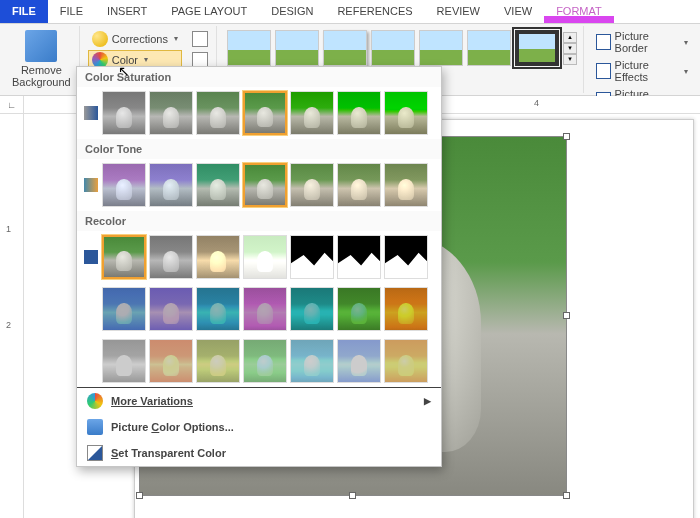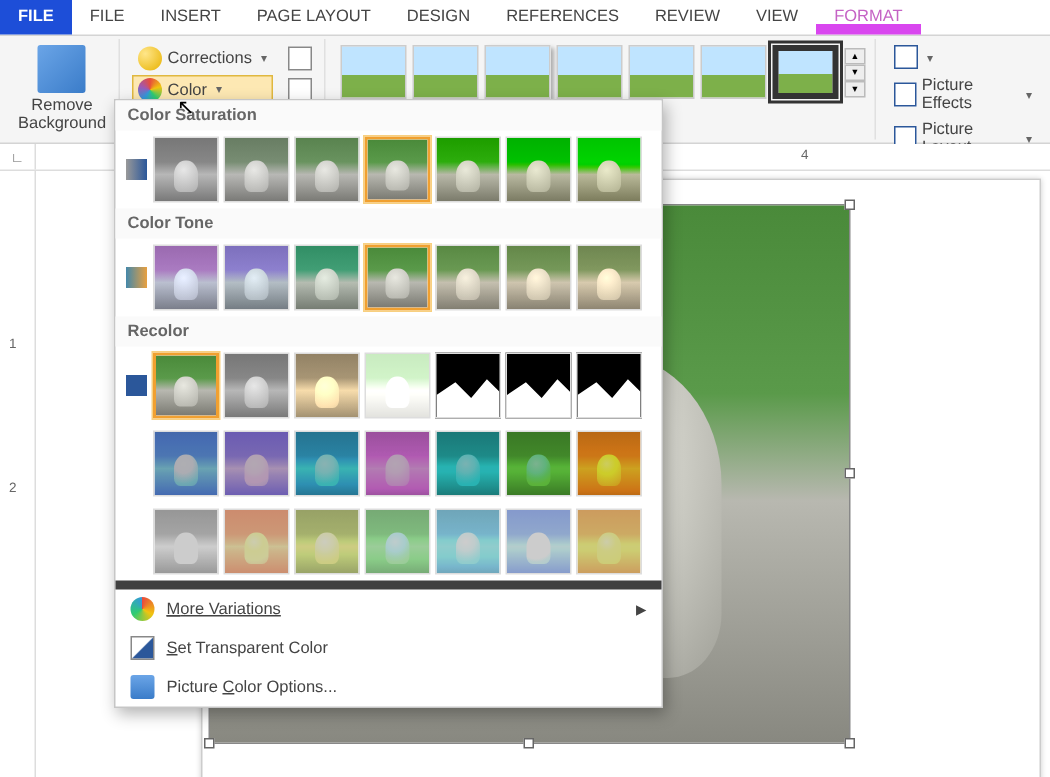--- a/index.html
+++ b/index.html
@@ -53,21 +53,21 @@
 .h-l{left:-4px;top:50%;margin-top:-4px}.h-r{right:-4px;top:50%;margin-top:-4px}
 .rot{position:absolute;top:-20px;left:50%;margin-left:-6px;width:12px;height:12px;border:1px solid #666;border-radius:50%;background:#fff}
 
 .dropdown { position:absolute; left:76px; top:66px; width:366px; background:#fff; border:1px solid #c6c6c6; box-shadow: 2px 4px 10px rgba(0,0,0,0.3); z-index:100; font-size:11px; color:#444; }
 .dd-section-title { padding: 4px 8px; font-weight:600; color:#666; background:#fafafa; }
 .dd-row { display:flex; align-items:center; padding: 4px 6px; gap:3px; }
 .dd-pre { width:16px; height:16px; display:flex; align-items:center; justify-content:center; flex-shrink:0; }
 .dd-pre svg, .dd-pre .presw { width:14px; height:14px; }
 .thumb { width:44px; height:44px; border:1px solid #ddd; cursor:pointer; position:relative; overflow:hidden; }
 .thumb.sel { border:2px solid #f0a030; outline:1px solid #f8d080; }
-.dd-footer { border-top:6px solid #404040; }
+.dd-footer { border-top:1px solid #404040;font-weight:bold; }
 .dd-item { display:flex; align-items:center; gap:8px; padding:5px 10px; cursor:pointer; }
 .dd-item .u { text-decoration: underline; }
 .dd-item .ic { width:16px; height:16px; }
 .arrow { margin-left:auto; font-size:9px; }
 
 .th-base { position:absolute; inset:0; }
 .th-statue-mini { position:absolute; left:30%; top:35%; width:40%; height:50%; background: radial-gradient(circle at 40% 30%, #e8e8e0, #b0b0a8); border-radius:45% 45% 25% 25%; }
 .cursor { position:absolute; left:118px; top:63px; z-index:200; font-size:14px; pointer-events:none; }
 </style>
 </head>
@@ -135,20 +135,21 @@
         <div>▾</div>
         <div>▾</div>
       </div>
     </div>
     <div class="group-label">Picture Styles</div>
   </div>
   <div class="group">
     <div class="right-opts">
       <div class="rb-small">
           <span class="ic"></span>
+          <span>Picture Border</span>
           <span class="dd">▾</span>
         </div>
       <div class="rb-small">
           <span class="ic"></span>
           <span>Picture Effects</span>
           <span class="dd">▾</span>
         </div>
       <div class="rb-small">
           <span class="ic"></span>
           <span>Picture Layout</span>
@@ -353,23 +354,23 @@
         </div>
       </div>
     </div>
   <div class="dd-footer">
     <div class="dd-item">
       <span class="ic" style="background:conic-gradient(#e74c3c,#f1c40f,#2ecc71,#3498db);border-radius:50%"></span>
       <span><span class="u" id="mv"><span style="text-decoration:underline">M</span>ore Variations</span></span>
       <span class="arrow">▶</span>
     </div>
     <div class="dd-item">
+      <span class="ic" style="background:linear-gradient(#6ba5e7,#3a7cc9);border-radius:2px"></span>
+      <span id="pco">Picture <span style="text-decoration:underline">C</span>olor Options...</span>
+    </div>
+    <div class="dd-item">
       <span class="ic" style="background:linear-gradient(135deg,#fff 48%,#2b579a 52%);border:1px solid #888"></span>
       <span id="st"><span style="text-decoration:underline">S</span>et Transparent Color</span>
     </div>
-    <div class="dd-item">
-      <span class="ic" style="background:linear-gradient(#6ba5e7,#3a7cc9);border-radius:2px"></span>
-      <span id="pco">Picture <span style="text-decoration:underline">C</span>olor Options...</span>
-    </div>
   </div>
 </div>
 
 <div class="cursor">↖</div>
 
 </body></html>

